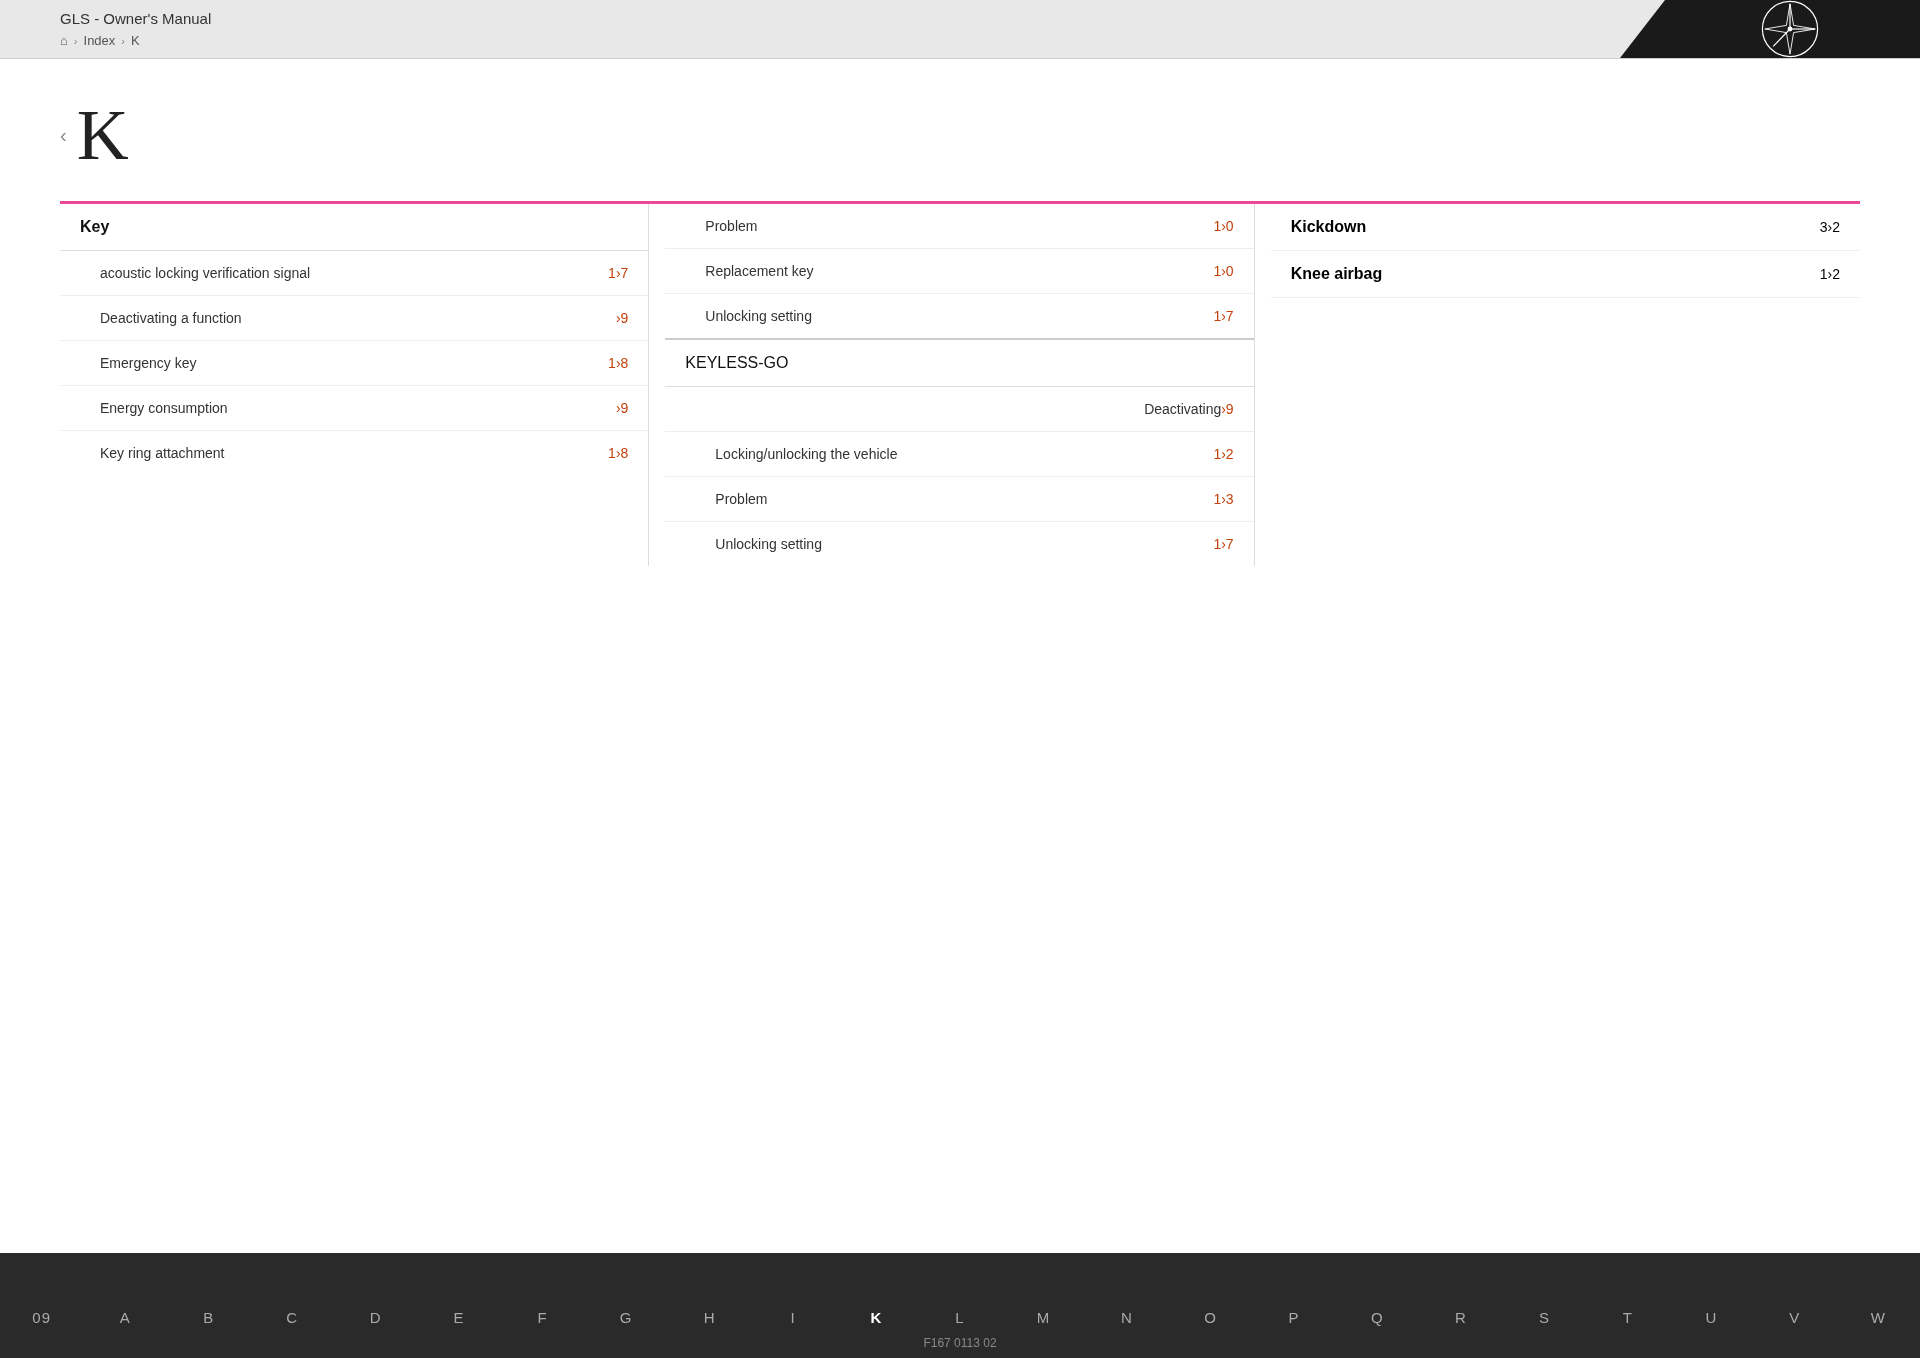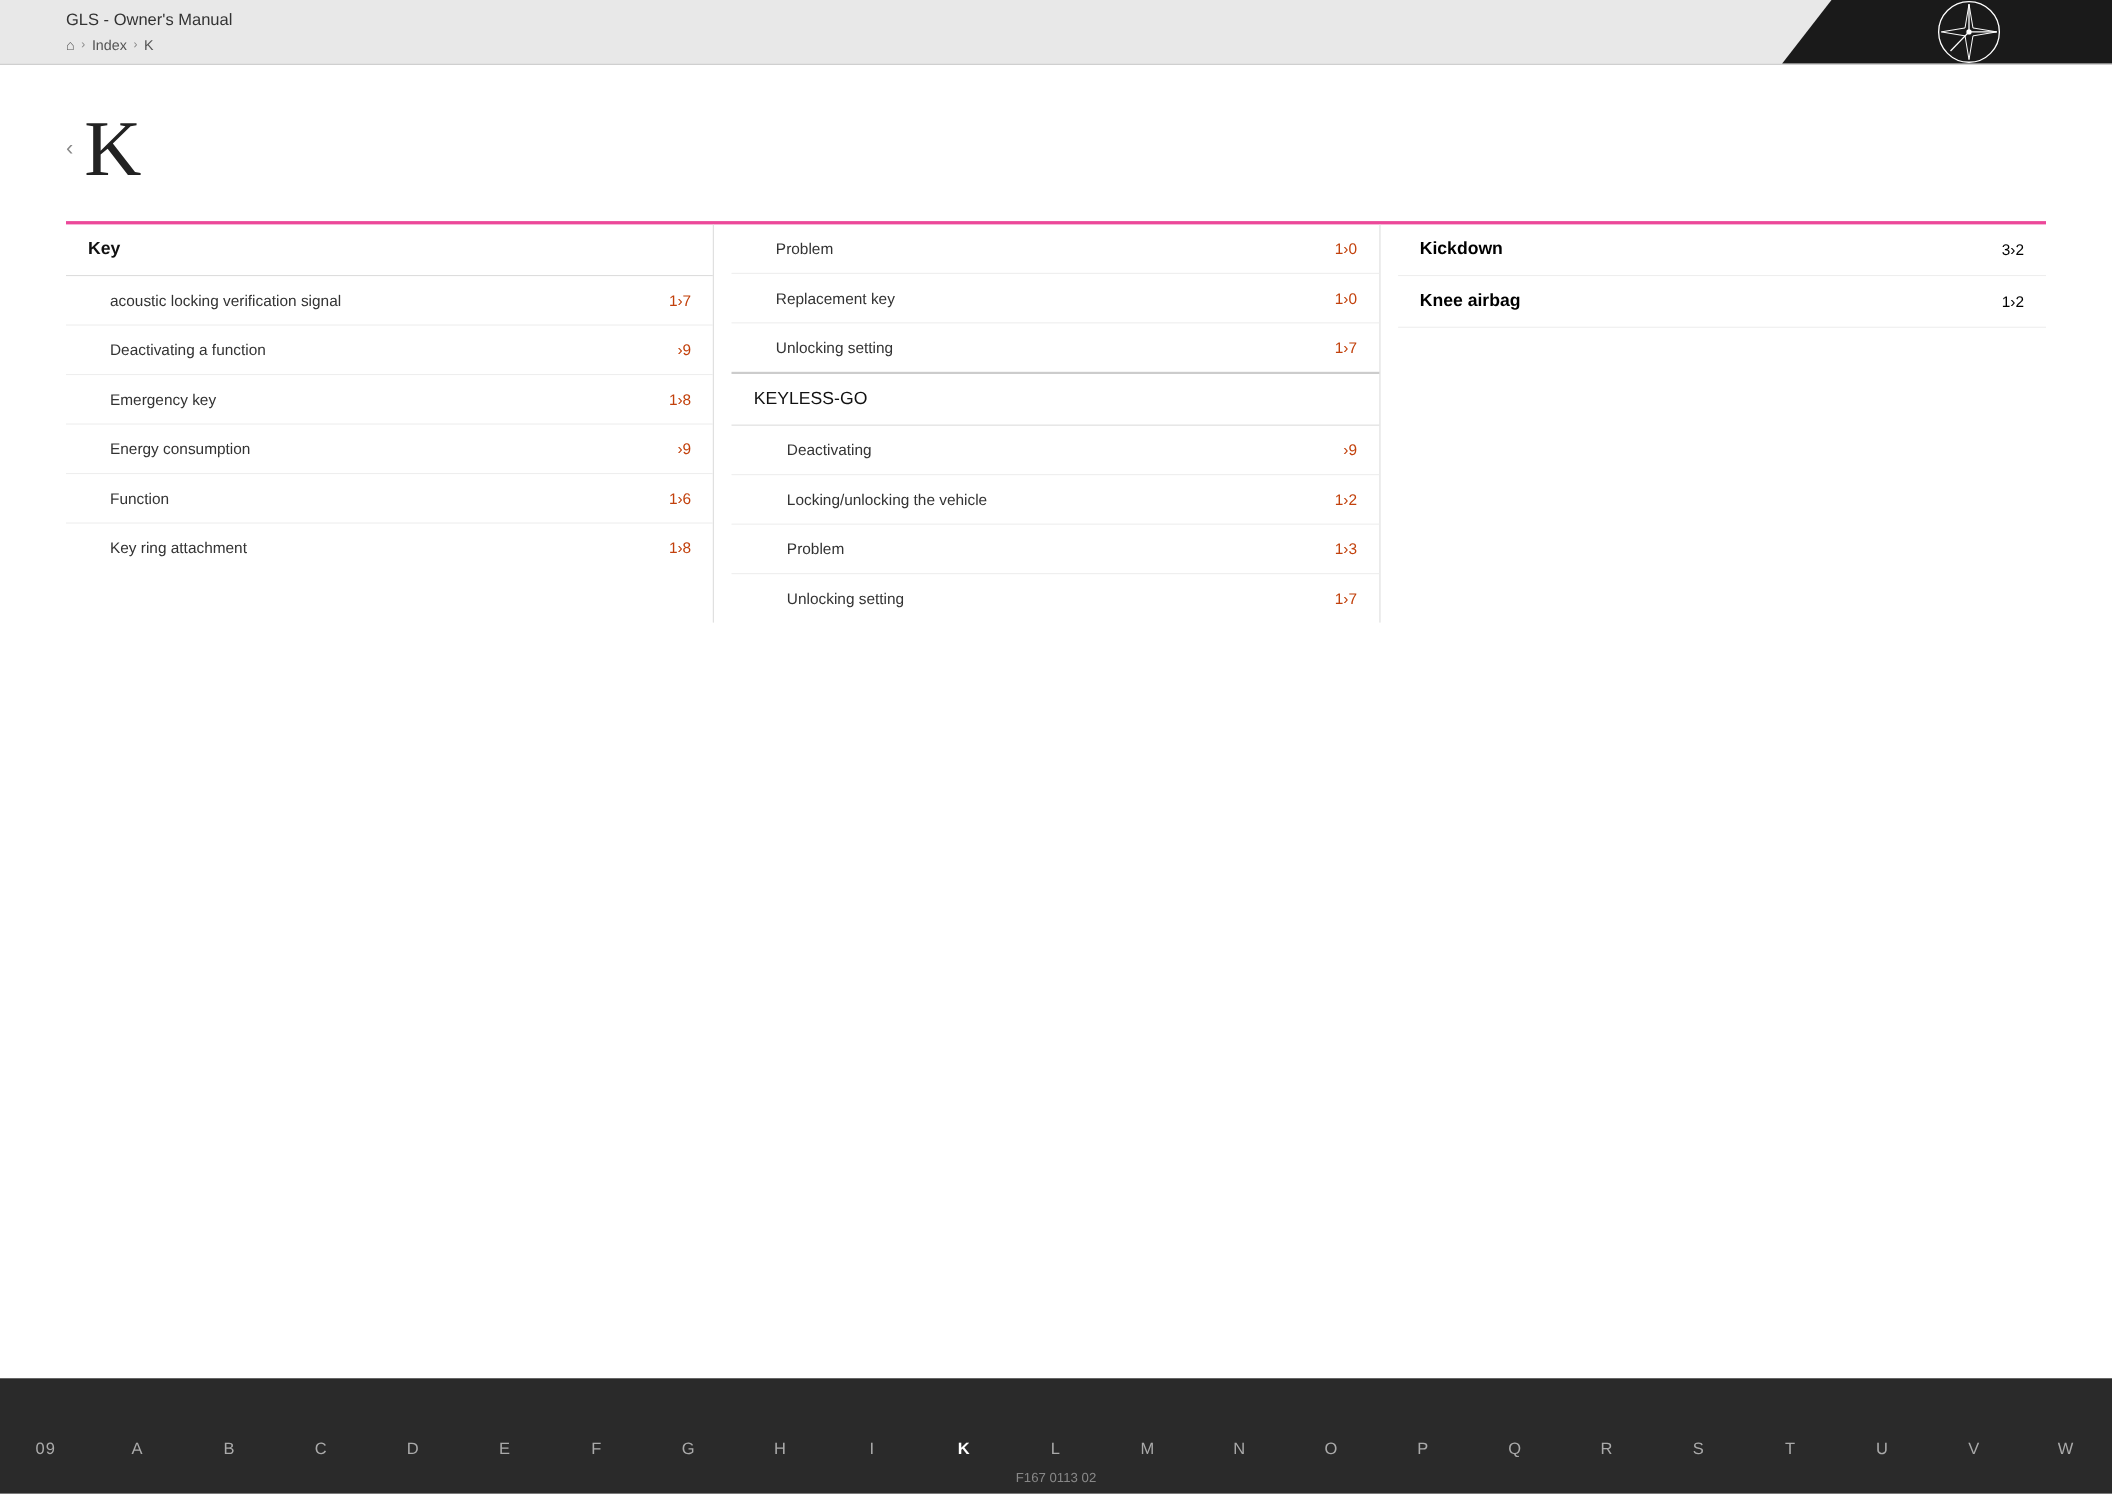--- a/index.html
+++ b/index.html
@@ -198,24 +198,20 @@
         <span class="item-label">Deactivating a function</span>
         <span class="item-page">›9</span>
       </div>
       <div class="index-item">
         <span class="item-label">Emergency key</span>
         <span class="item-page">1›8</span>
       </div>
       <div class="index-item">
         <span class="item-label">Energy consumption</span>
         <span class="item-page">›9</span>
-      </div>
-      <div class="index-item">
-        <span class="item-label">Function</span>
-        <span class="item-page">1›6</span>
       </div>
       <div class="index-item">
         <span class="item-label">Key ring attachment</span>
         <span class="item-page">1›8</span>
       </div>
     </div>
 
     <div class="index-col">
 
       <div style="border-bottom: 2px solid #ccc;">
@@ -228,21 +224,21 @@
           <span class="item-page">1›0</span>
         </div>
         <div class="index-item">
           <span class="item-label">Unlocking setting</span>
           <span class="item-page">1›7</span>
         </div>
       </div>
 
       <div class="section-header" style="font-weight:normal; padding-left:20px; margin-top:0;">KEYLESS-GO</div>
 
-      <div class="index-item" style="padding-left:50px;">
+      <div class="index-item" style="padding-left:50px;text-align:right;">
         <span class="item-label">Deactivating</span>
         <span class="item-page">›9</span>
       </div>
       <div class="index-item" style="padding-left:50px;">
         <span class="item-label">Locking/unlocking the vehicle</span>
         <span class="item-page">1›2</span>
       </div>
       <div class="index-item" style="padding-left:50px;">
         <span class="item-label">Problem</span>
         <span class="item-page">1›3</span>

